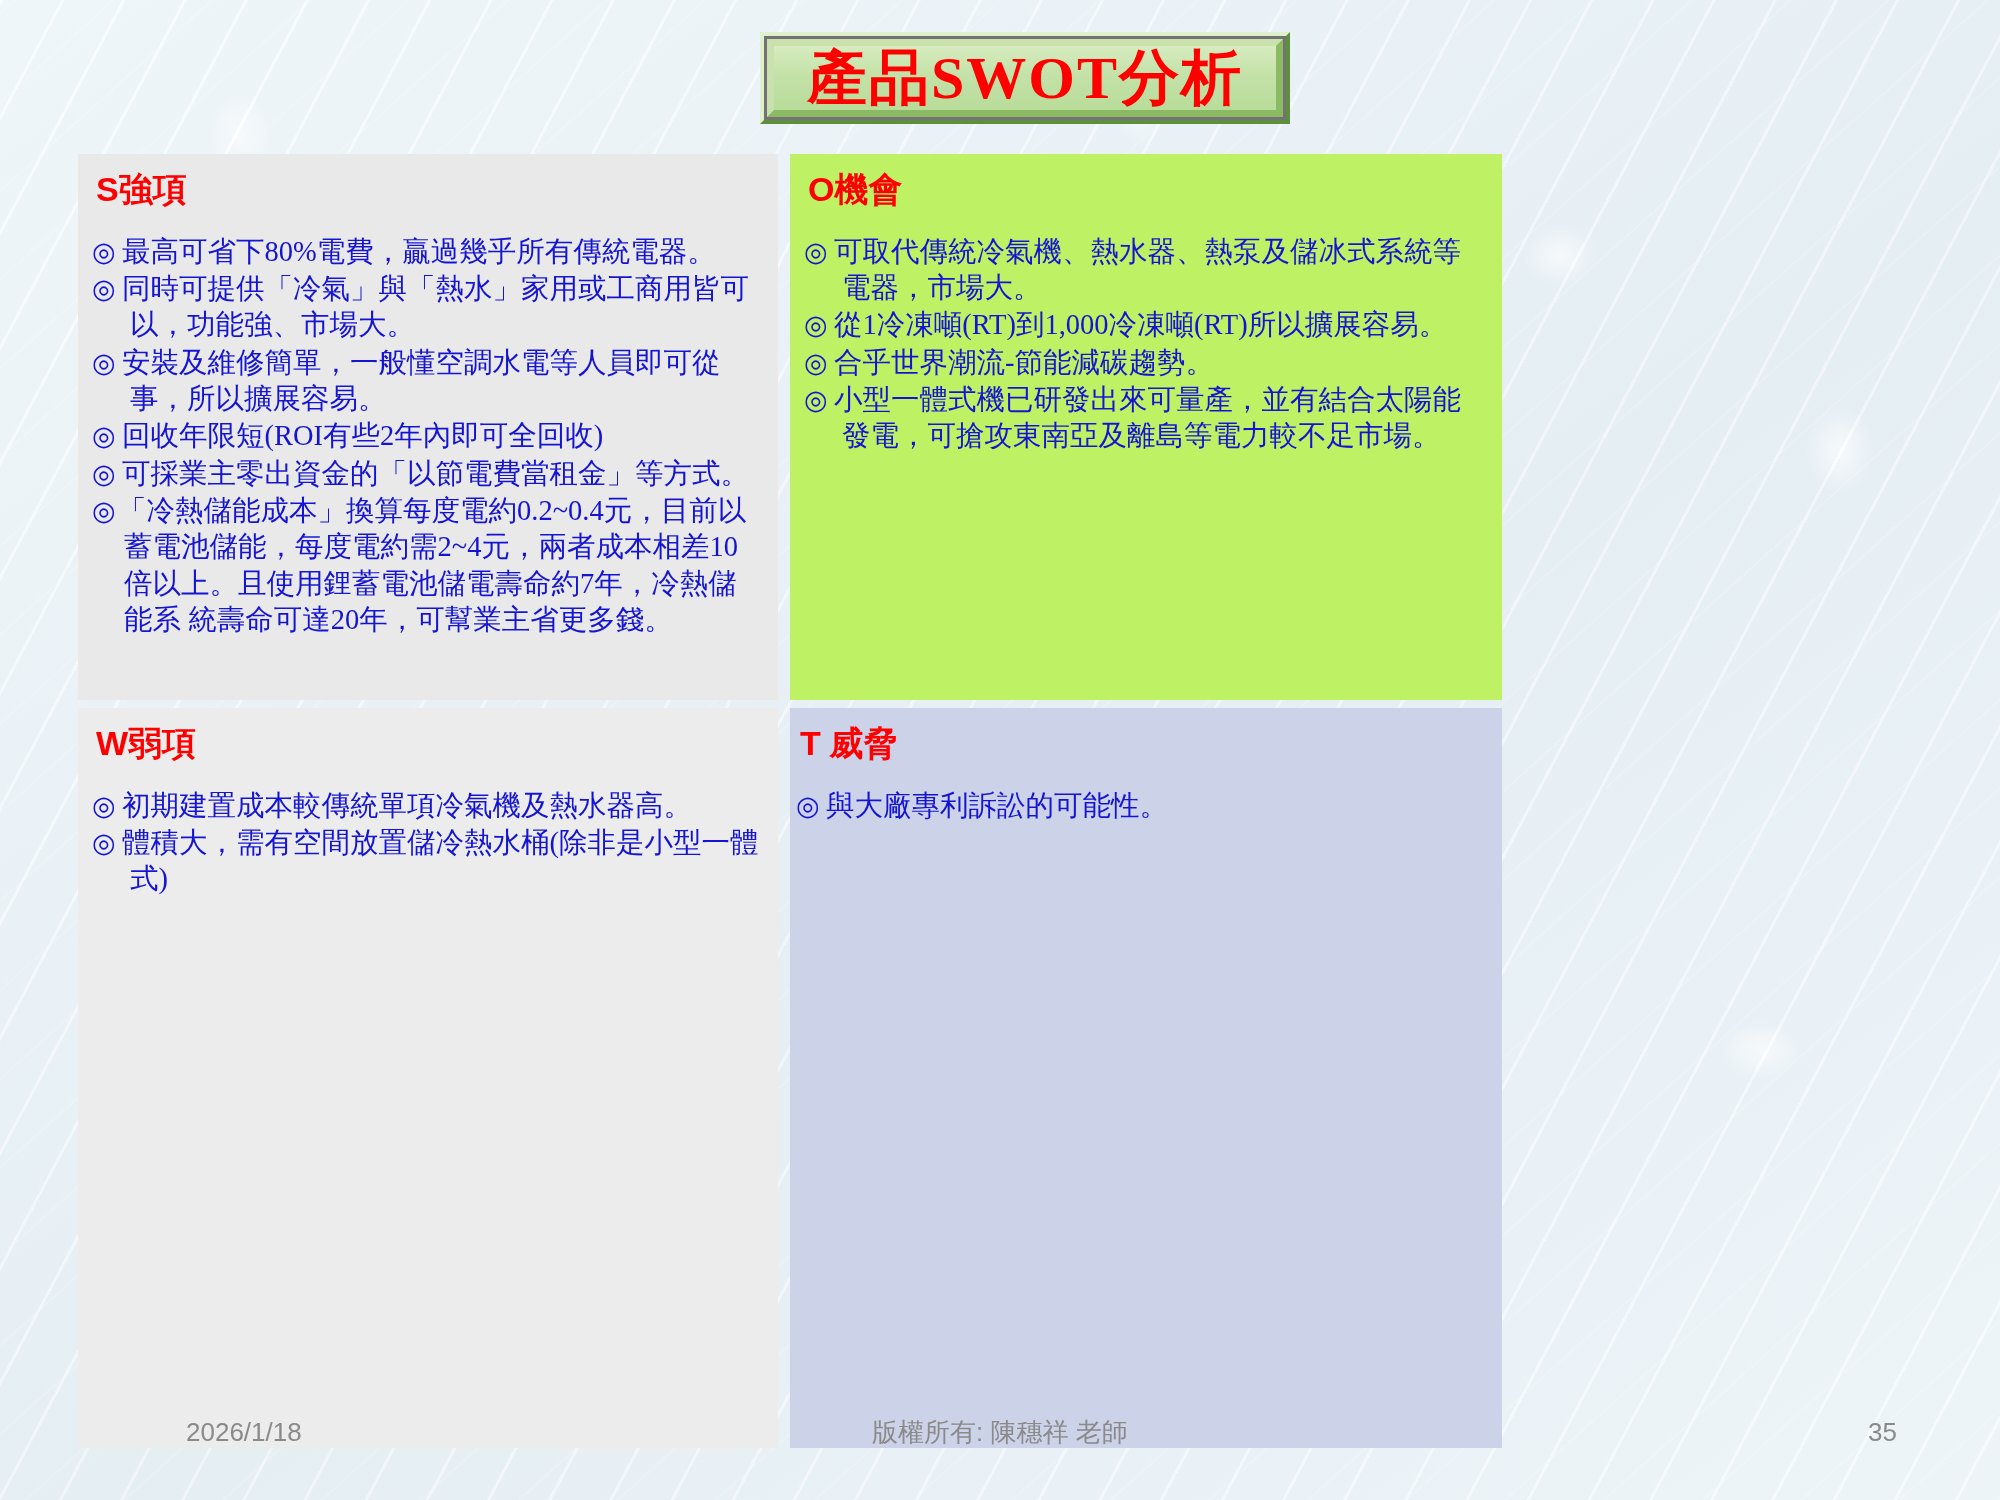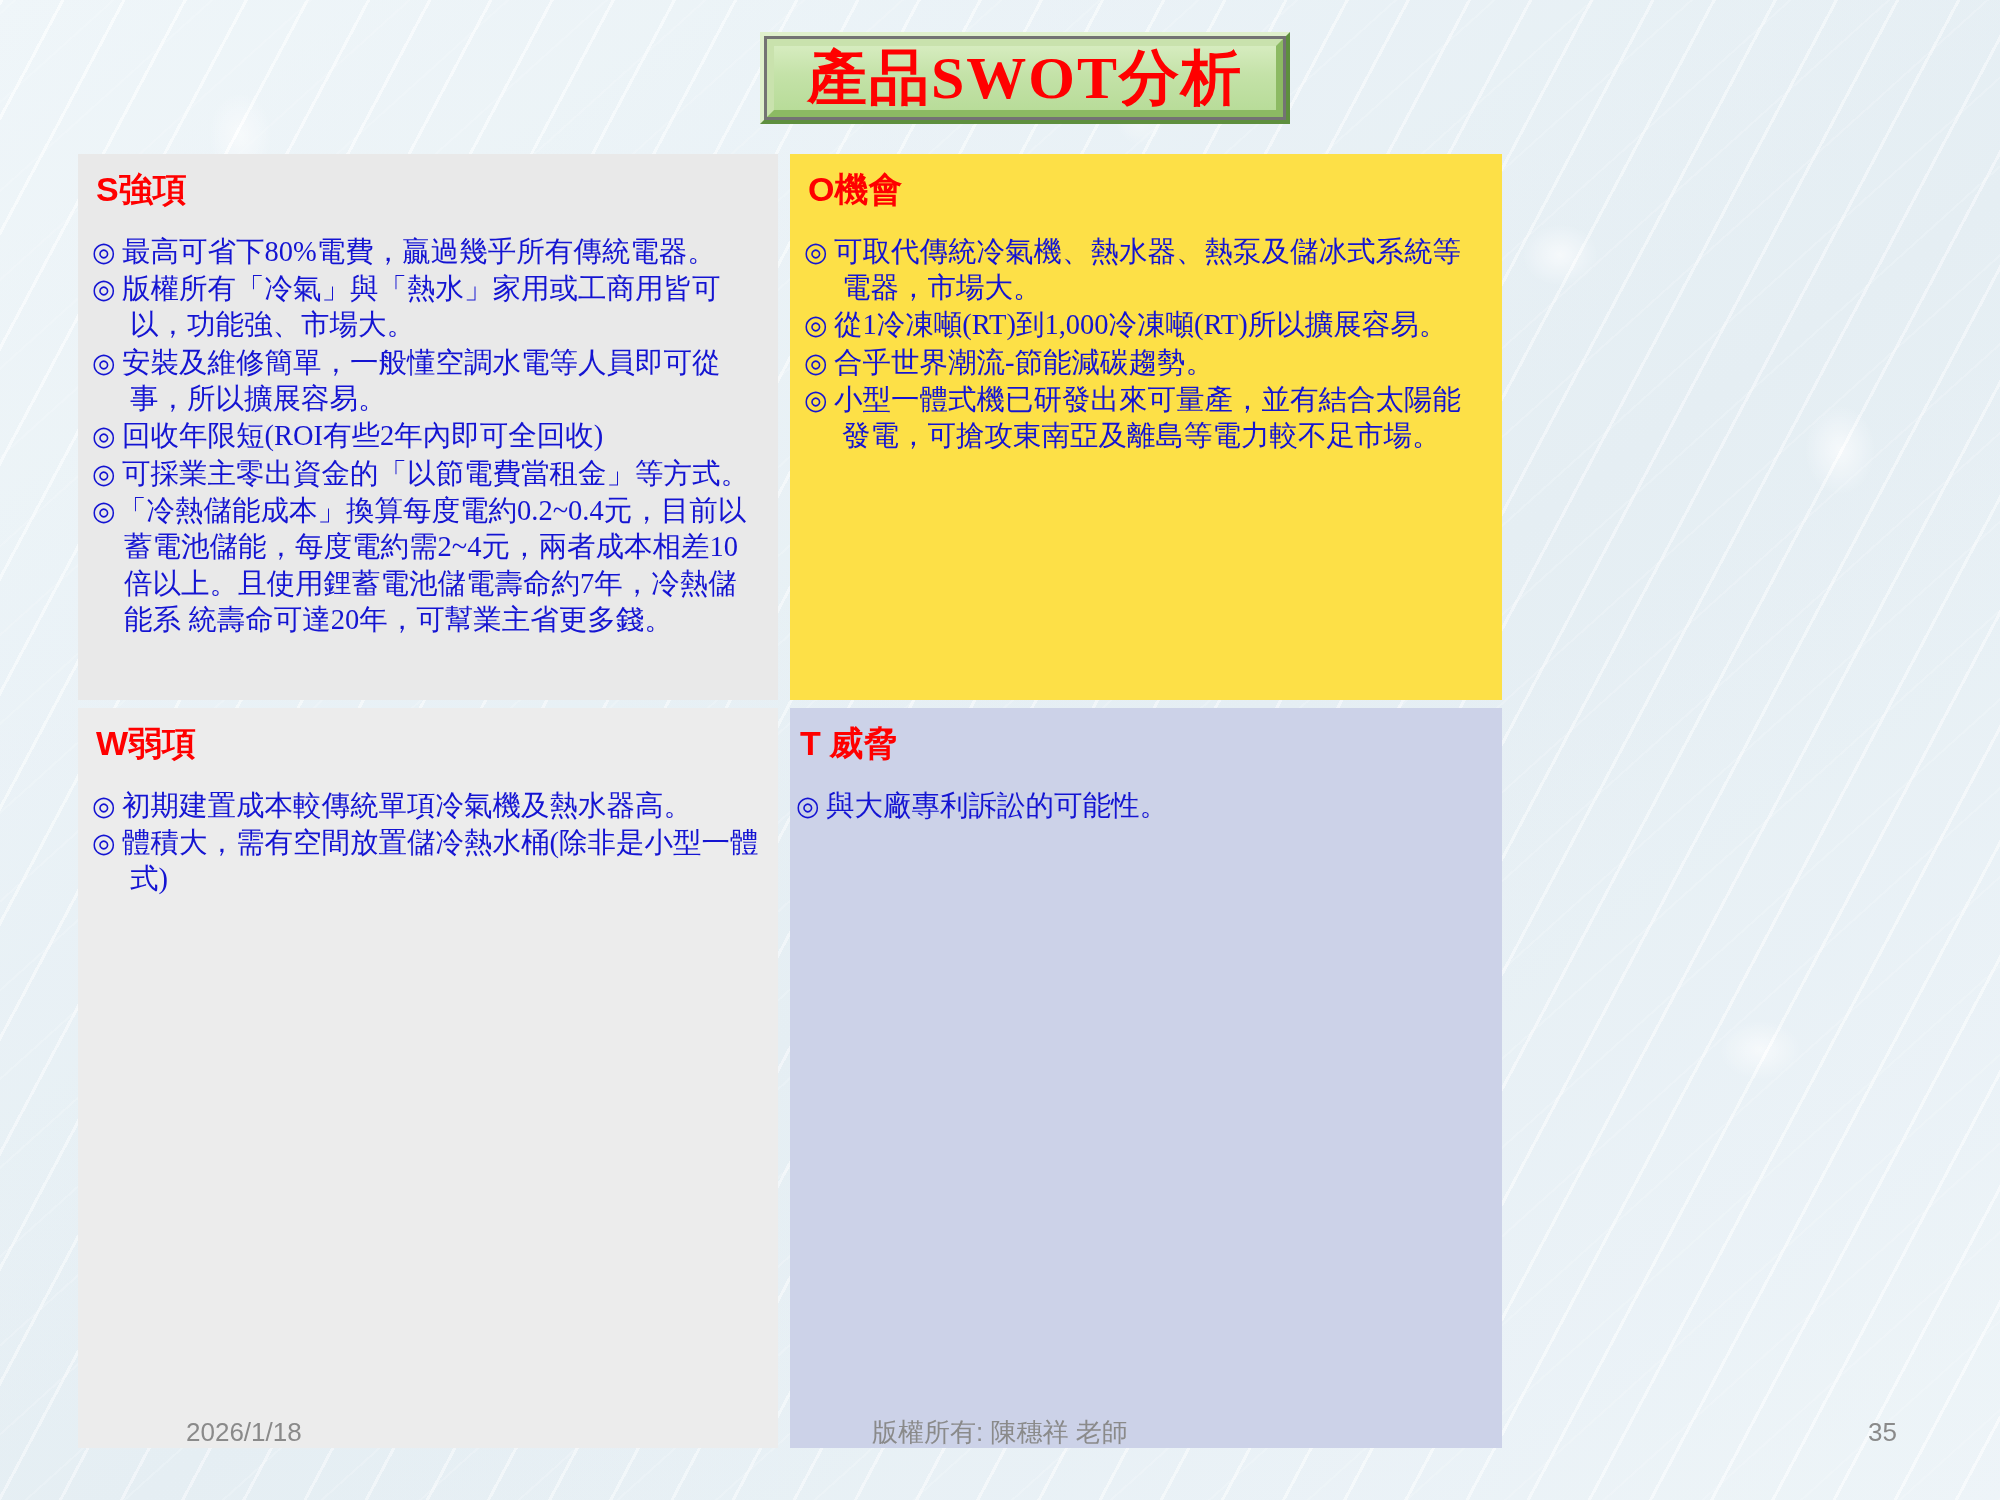--- a/index.html
+++ b/index.html
@@ -95,21 +95,21 @@
     column-gap: 12px;
     row-gap: 8px;
   }
   .quadrant {
     box-sizing: border-box;
     padding: 18px 14px 8px 14px;
     overflow: hidden;
     position: relative;
   }
   .q-strength  { background: #e9e9e9; }
-  .q-opportunity { background: #fde047; }
+  .q-opportunity { background: #bef264; }
   .q-weakness  { background: #ececec; }
   .q-threat    { background: #ccd2e8; padding-left: 6px; }
 
   .q-heading {
     color: #ff0000;
     font-weight: bold;
     font-size: 34px;
     line-height: 1.05;
     margin: 0 0 26px 4px;
     font-family: "Liberation Serif", "DejaVu Serif", serif;
@@ -173,21 +173,21 @@
     <span id="title-text">產品SWOT分析</span>
   </div>
 </div>
 
 <div id="swot-grid">
 
   <div class="quadrant q-strength">
     <div class="q-heading"><span class="lead">S</span><span>強項</span></div>
     <ul class="bullets">
       <li><span class="mark">◎</span><span>最高可省下80%電費，贏過幾乎所有傳統電器。</span></li>
-      <li><span class="mark">◎</span><span>版權所有「冷氣」與「熱水」家用或工商用皆可以，功能強、市場大。</span></li>
+      <li><span class="mark">◎</span><span>同時可提供「冷氣」與「熱水」家用或工商用皆可以，功能強、市場大。</span></li>
       <li><span class="mark">◎</span><span>安裝及維修簡單，一般懂空調水電等人員即可從事，所以擴展容易。</span></li>
       <li><span class="mark">◎</span><span>回收年限短(ROI有些2年內即可全回收)</span></li>
       <li><span class="mark">◎</span><span>可採業主零出資金的「以節電費當租金」等方式。</span></li>
       <li class="narrow-indent"><span class="mark tight">◎</span><span>「冷熱儲能成本」換算每度電約0.2~0.4元，目前以蓄電池儲能，每度電約需2~4元，兩者成本相差10倍以上。且使用鋰蓄電池儲電壽命約7年，冷熱儲能系 統壽命可達20年，可幫業主省更多錢。</span></li>
     </ul>
   </div>
 
   <div class="quadrant q-opportunity">
     <div class="q-heading"><span class="lead">O</span><span>機會</span></div>
     <ul class="bullets">

